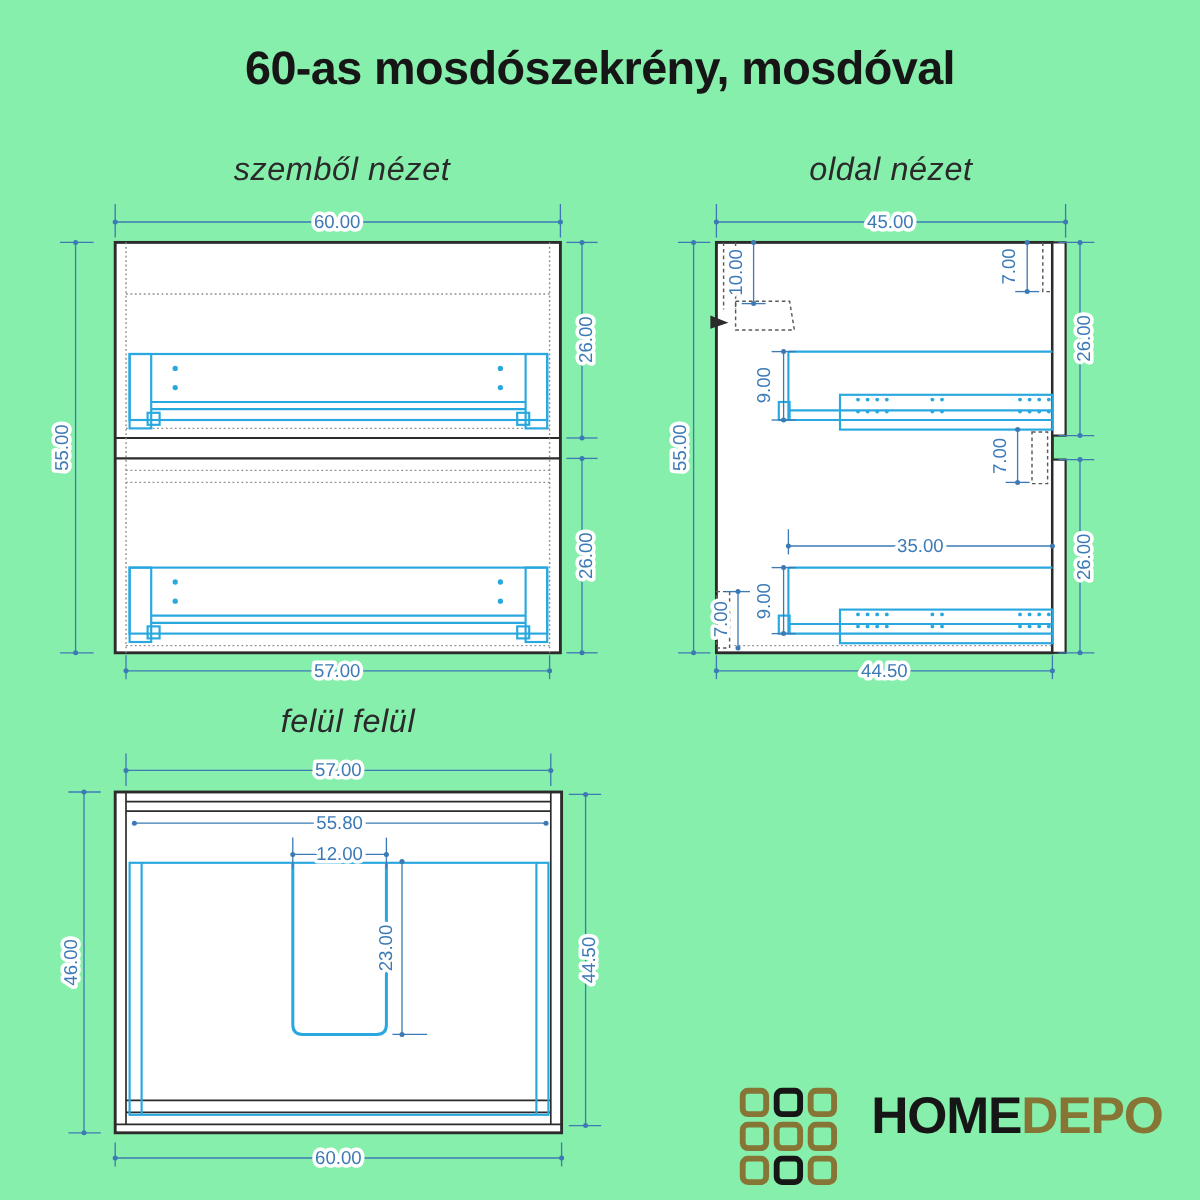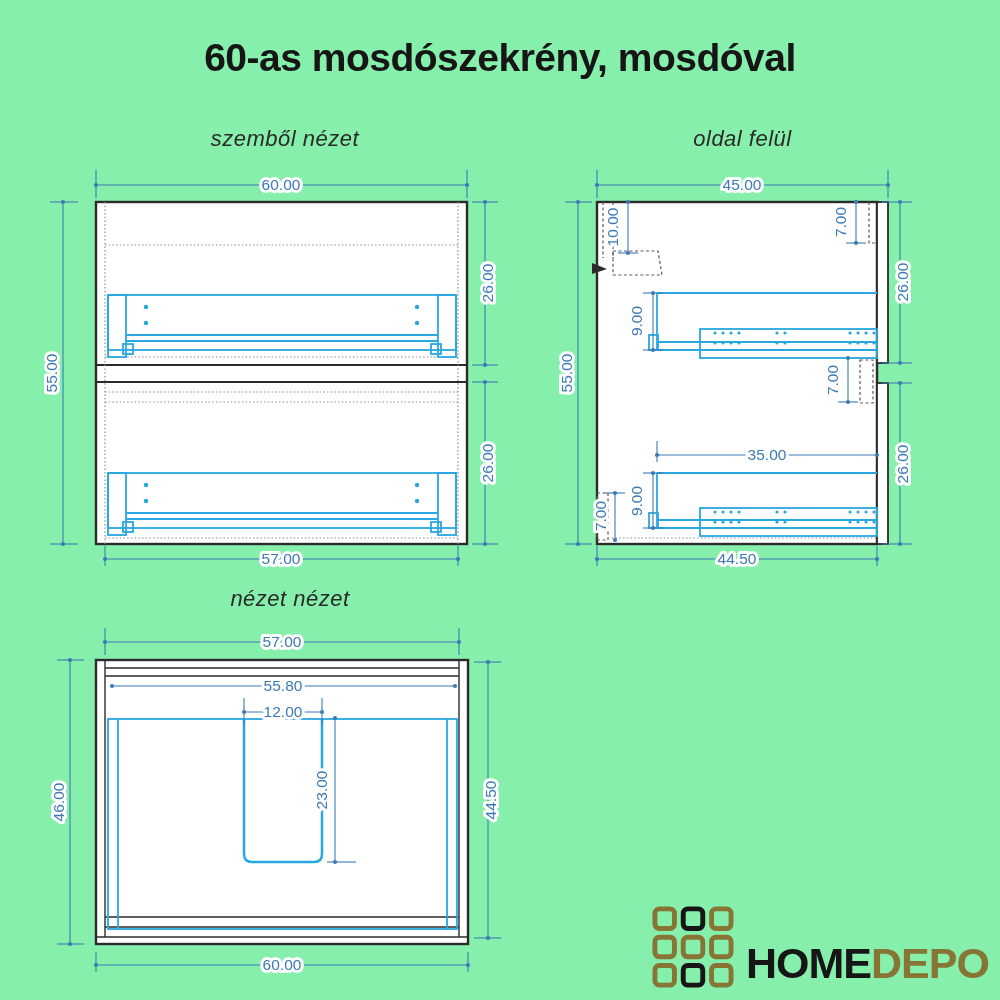--- a/index.html
+++ b/index.html
@@ -4,21 +4,21 @@
 <style>
   :root{
     --dim:#3d7ab5; --drawer:#29a8e0; --outline:#2b2b2b; --dotted:#8e8e8e;
     --logo-gold:#867534; --logo-black:#161616; --title:#161616;
   }
   html,body{margin:0;padding:0;background:#fff;}
   .page{position:relative;width:1000px;height:1000px;background:#86efac;overflow:hidden;
         font-family:"Liberation Sans",sans-serif;}
   .title{position:absolute;left:0;top:36px;width:1000px;text-align:center;
          font-size:39px;font-weight:bold;letter-spacing:-0.5px;color:var(--title);}
-  .view-label{position:absolute;text-align:center;font-style:italic;font-size:22px;
+  .view-label{position:absolute;text-align:center;font-style:italic;font-size:27px;
               color:#2a2a2a;letter-spacing:0.5px;}
   .vl-front{left:40px;top:126px;width:490px;}
   .vl-side{left:530px;top:126px;width:425px;}
   .vl-top{left:40px;top:586px;width:500px;}
   svg{position:absolute;overflow:visible;}
   .svg-front{left:40px;top:150px;}
   .svg-side{left:530px;top:150px;}
   .svg-top{left:40px;top:600px;}
 
   .k-outline{fill:#fff;stroke:var(--outline);stroke-width:2.4;}
@@ -28,38 +28,38 @@
   .k-dot{fill:none;stroke:var(--dotted);stroke-width:1.2;stroke-dasharray:1.5 2.2;}
   .k-dash{fill:none;stroke:#5a5a5a;stroke-width:1.2;stroke-dasharray:3 2.5;}
   .c{fill:none;stroke:var(--drawer);stroke-width:1.8;}
   .c2{stroke-width:2.5;}
   .cd{fill:var(--drawer);}
   .d{stroke:var(--dim);stroke-width:1.1;fill:none;}
   .dd{fill:var(--dim);}
   .dt{fill:var(--dim);font:15.5px "Liberation Sans",sans-serif;text-anchor:middle;
       paint-order:stroke;stroke:#ffffff;stroke-width:6px;stroke-linejoin:round;}
 
-  .logo{position:absolute;left:652px;top:906px;display:flex;align-items:flex-end;gap:12px;}
+  .logo{position:absolute;left:616px;top:906px;display:flex;align-items:flex-start;gap:28px;}
   .logo-grid{position:static;display:block;}
   .lg-g{fill:none;stroke:var(--logo-gold);stroke-width:5;}
   .lg-b{fill:none;stroke:var(--logo-black);stroke-width:5;}
   .logo-text{font-size:43px;font-weight:bold;letter-spacing:-1px;white-space:nowrap;}
   .logo-home{color:var(--logo-black);}
   .logo-depo{color:var(--logo-gold);}
 </style>
 </head>
 <body>
 
 <div class="page">
 
   <div class="title">60-as mosdószekrény, mosdóval</div>
 
   <div class="view-label vl-front">szemből nézet</div>
-  <div class="view-label vl-side">oldal felül</div>
-  <div class="view-label vl-top">nézet nézet</div>
+  <div class="view-label vl-side">oldal nézet</div>
+  <div class="view-label vl-top">felül felül</div>
 
   <svg class="svg-front" width="500" height="430" viewBox="0 0 500 430">
     <g>
       <rect x="56" y="52" width="371" height="342" class="k-outline"></rect>
       <line x1="56" y1="215" x2="427" y2="215" class="k-line"></line>
       <line x1="56" y1="232" x2="427" y2="232" class="k-line"></line>
     </g>
     <g>
       <line x1="65" y1="52" x2="65" y2="394" class="k-dot"></line>
       <line x1="418" y1="52" x2="418" y2="394" class="k-dot"></line>

